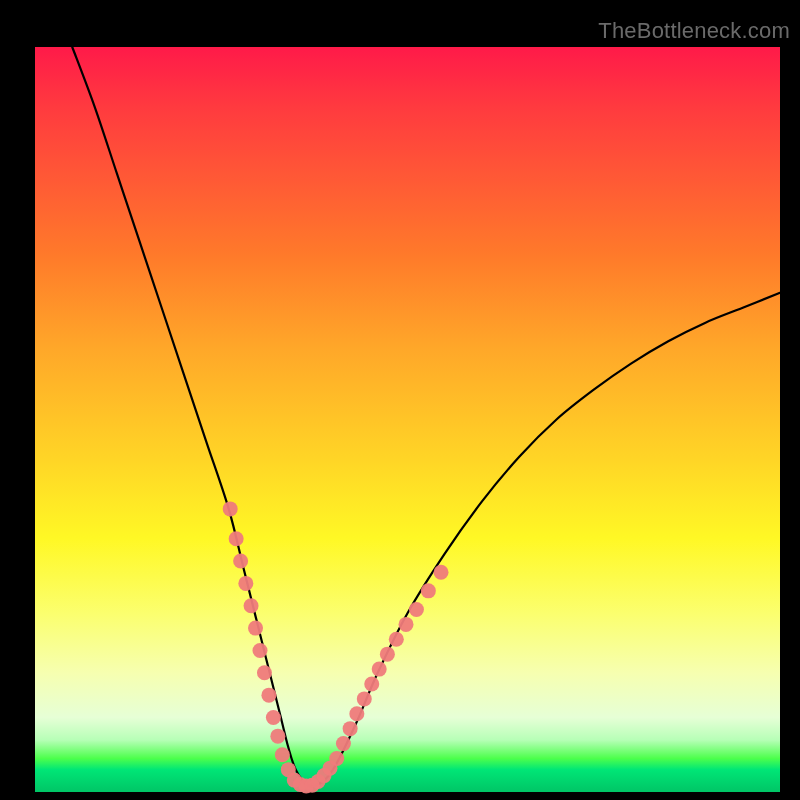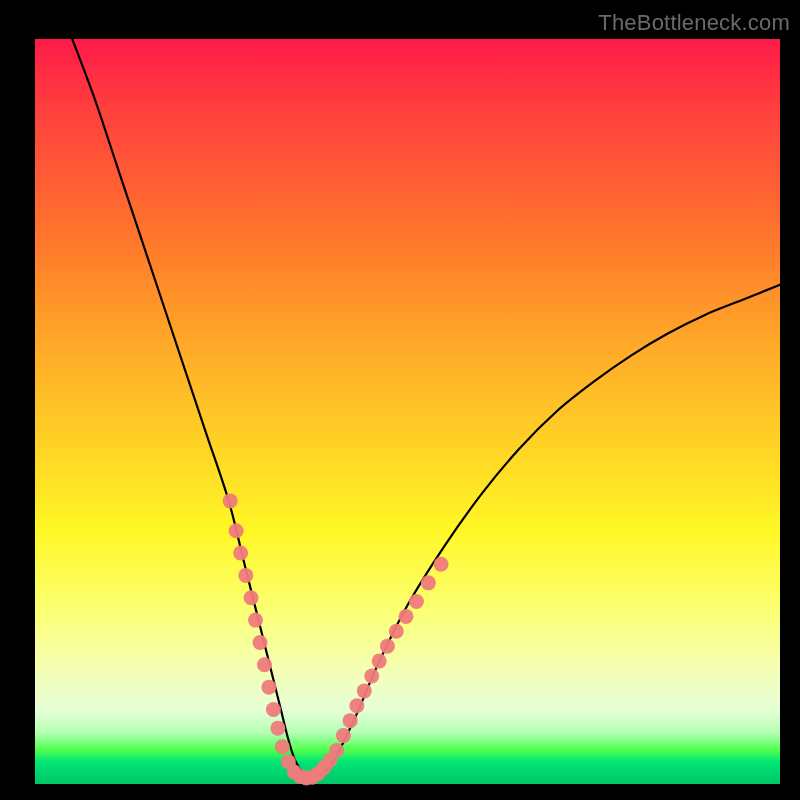--- a/index.html
+++ b/index.html
@@ -7,21 +7,21 @@
     padding: 0;
     width: 800px;
     height: 800px;
     overflow: hidden;
     background: #000;
     font-family: Arial, Helvetica, sans-serif;
   }
   .frame {
     position: absolute;
     left: 0;
-    top: 4px;
+    top: 12px;
     width: 800px;
     height: 664px;
     background: #000;
   }
   .plot-area {
     position: absolute;
     left: 35px;
     top: 35px;
     width: 745px;
     height: 745px;

